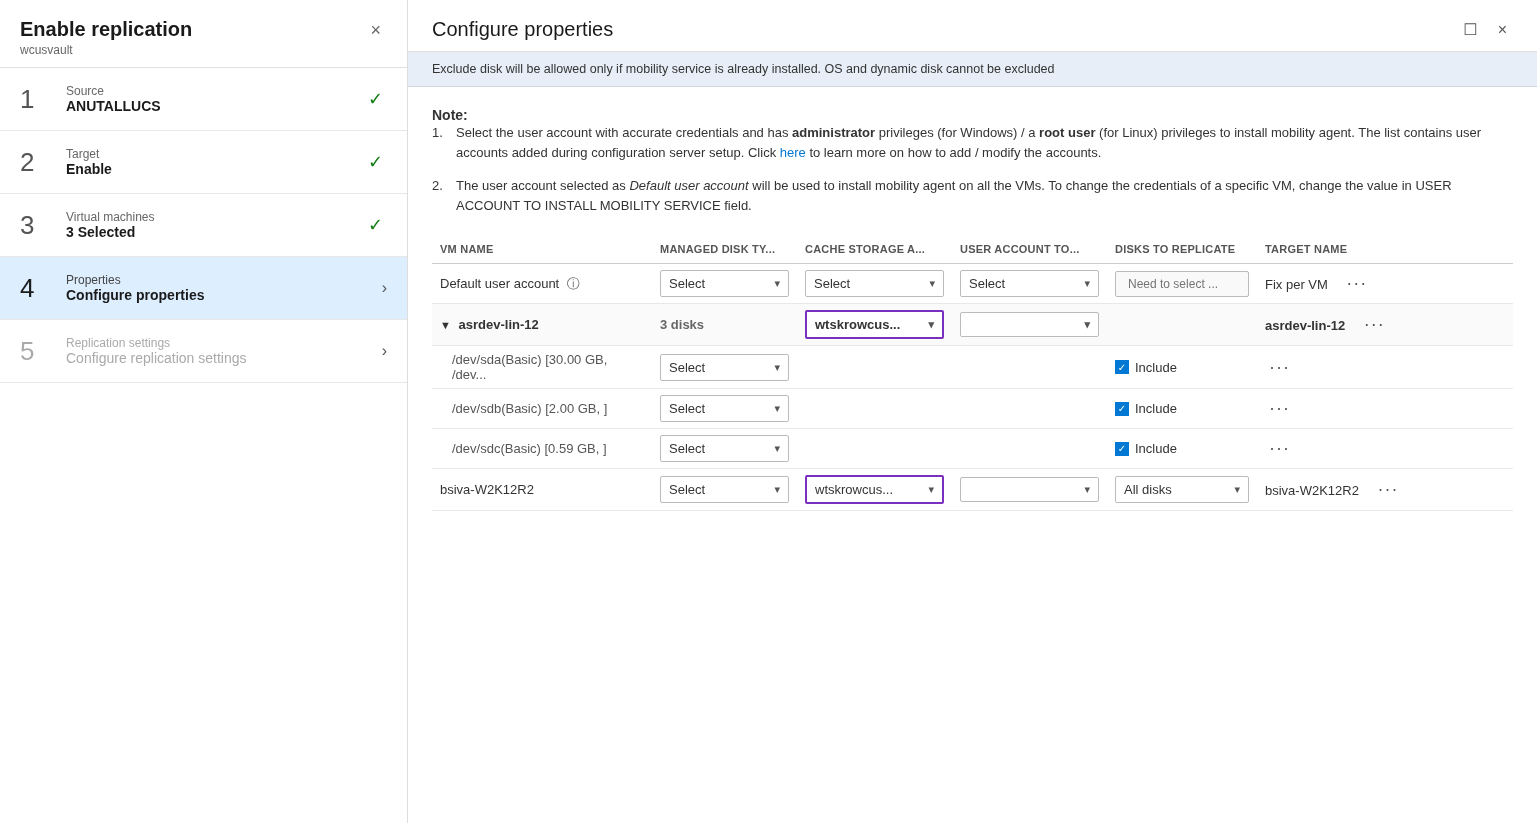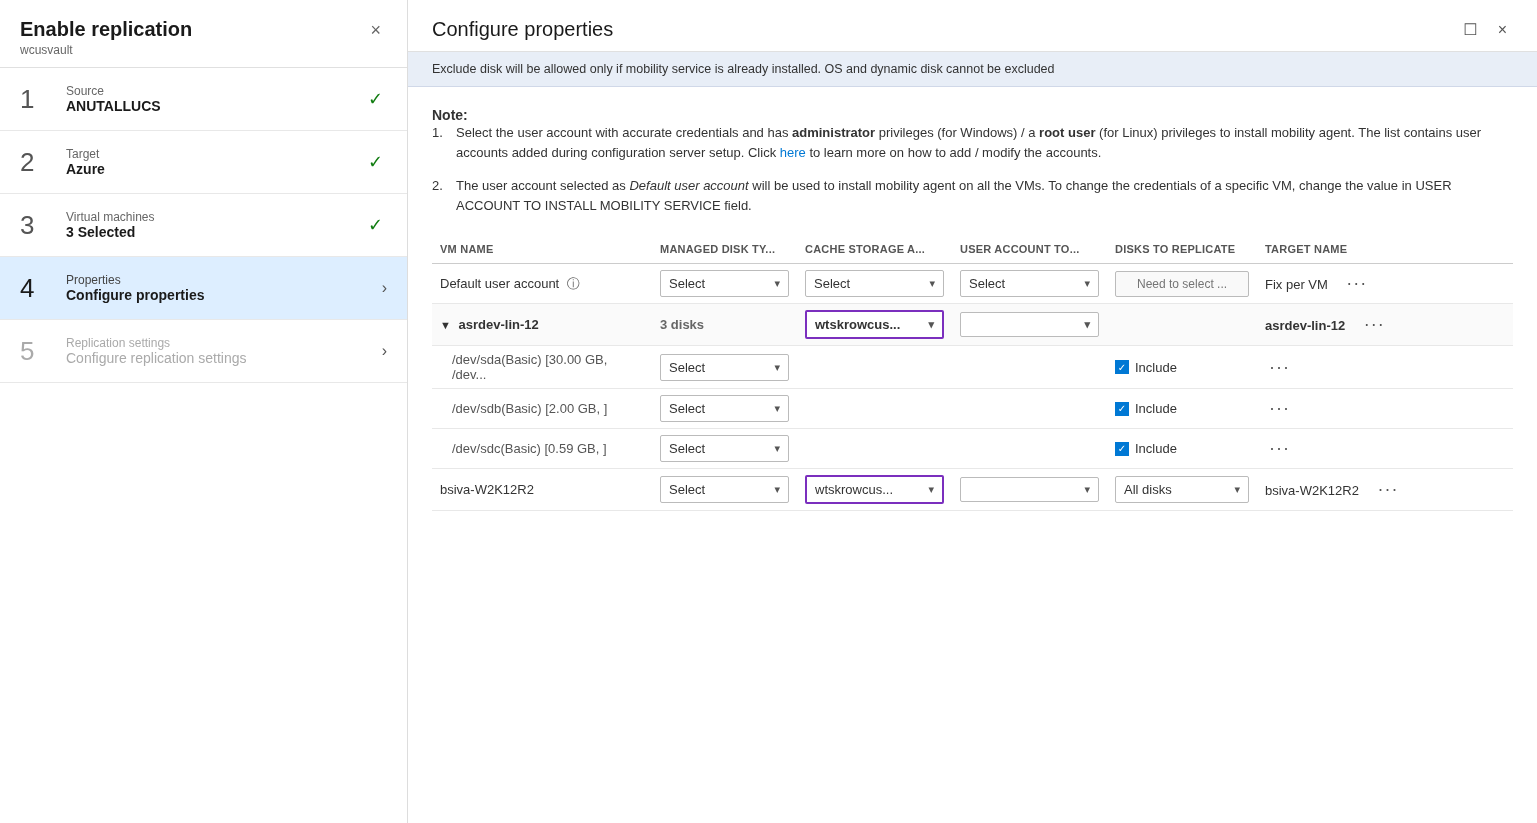--- a/index.html
+++ b/index.html
@@ -145,21 +145,21 @@
       min-width: 110px;
       justify-content: space-between;
       white-space: nowrap;
     }
     .select-dropdown.purple-border { border-color: #7b2fbe; border-width: 2px; }
     .select-dropdown .dd-arrow { color: #555; font-size: 11px; margin-left: 6px; }
 
     .need-select-input {
       border: 1px solid #bbb;
       border-radius: 2px;
-      padding: 5px 21px;
+      padding: 5px 12px;
       font-size: 12px;
       color: #aaa;
       background: #f9f9f9;
       min-width: 130px;
       outline: none;
       width: 100%;
     }
 
     .vm-row-header td { font-weight: 600; background: #fafafa; }
     .vm-row-header td:first-child { font-size: 13px; }
@@ -200,21 +200,21 @@
         <div class="step-label">Source</div>
         <div class="step-value">ANUTALLUCS</div>
       </div>
       <span class="step-check">✓</span>
     </div>
 
     <div class="step">
       <div class="step-number">2</div>
       <div class="step-info">
         <div class="step-label">Target</div>
-        <div class="step-value">Azure</div>
+        <div class="step-value">Enable</div>
       </div>
       <span class="step-check">✓</span>
     </div>
 
     <div class="step">
       <div class="step-number">3</div>
       <div class="step-info">
         <div class="step-label">Virtual machines</div>
         <div class="step-value">3 Selected</div>
       </div>

